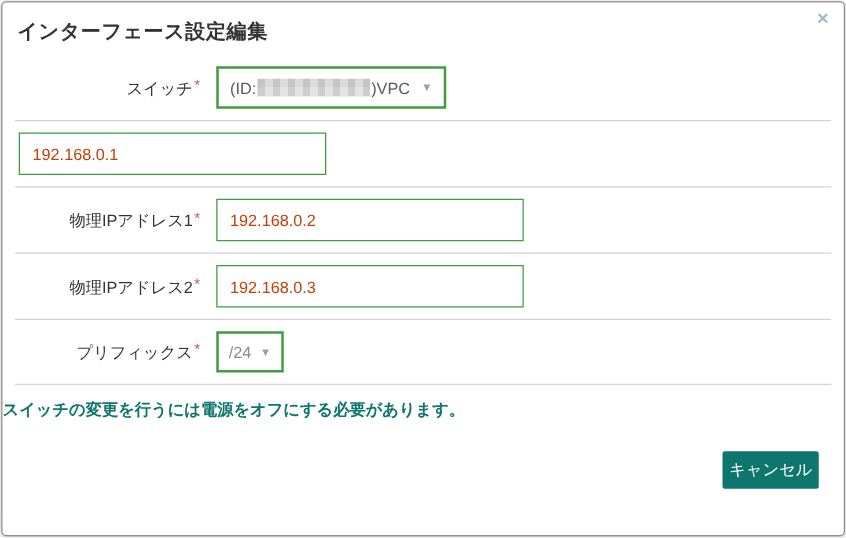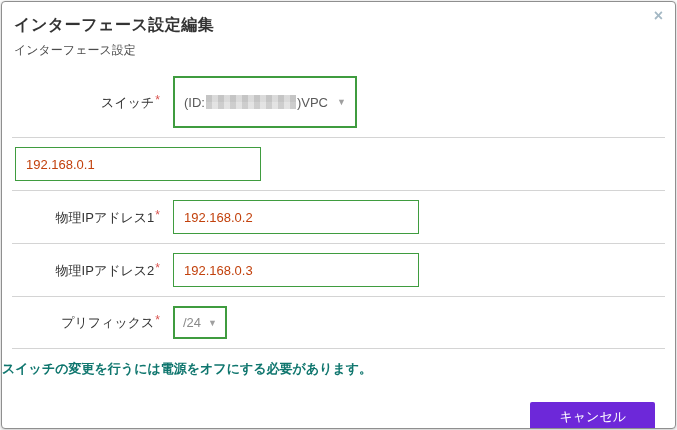--- a/index.html
+++ b/index.html
@@ -66,21 +66,21 @@
     border: none;
     border-top: 1px solid #d4d4d4;
     margin: 0 10px;
     height: 0;
   }
   .select-box {
     display: inline-flex;
     align-items: center;
     border: 2px solid #3f9c3f;
     background: #ffffff;
-    height: 52px;
+    height: 34px;
     padding: 0 9px;
     font-size: 13px;
     color: #5a5a5a;
     cursor: default;
   }
   .select-box .arrow {
     color: #9f9f9f;
     font-size: 9px;
     margin-left: 9px;
   }
@@ -122,33 +122,32 @@
   }
   .btn {
     height: 30px;
     border: none;
     border-radius: 2px;
     font-size: 13px;
     color: #ffffff;
     cursor: pointer;
     font-family: "Liberation Sans", "DejaVu Sans", sans-serif;
   }
-  .btn-cancel { background: #6d28d9; padding: 0 29px; }
+  .btn-cancel { background: #0f766e; padding: 0 5px; }
   .btn-update { background: #f5a42c; padding: 0 10px; }
 </style>
 </head>
 <body>
 
 <div class="dialog">
 
   <span class="close-x">×</span>
 
   <div class="header">
     <div class="title">インターフェース設定編集</div>
-    <div class="subtitle">インターフェース設定</div>
   </div>
 
   <div class="form">
 
     <div class="row first">
       <div class="row-label">
         <span>スイッチ</span><span class="req">*</span>
       </div>
       <div class="control">
         <div class="select-box">

